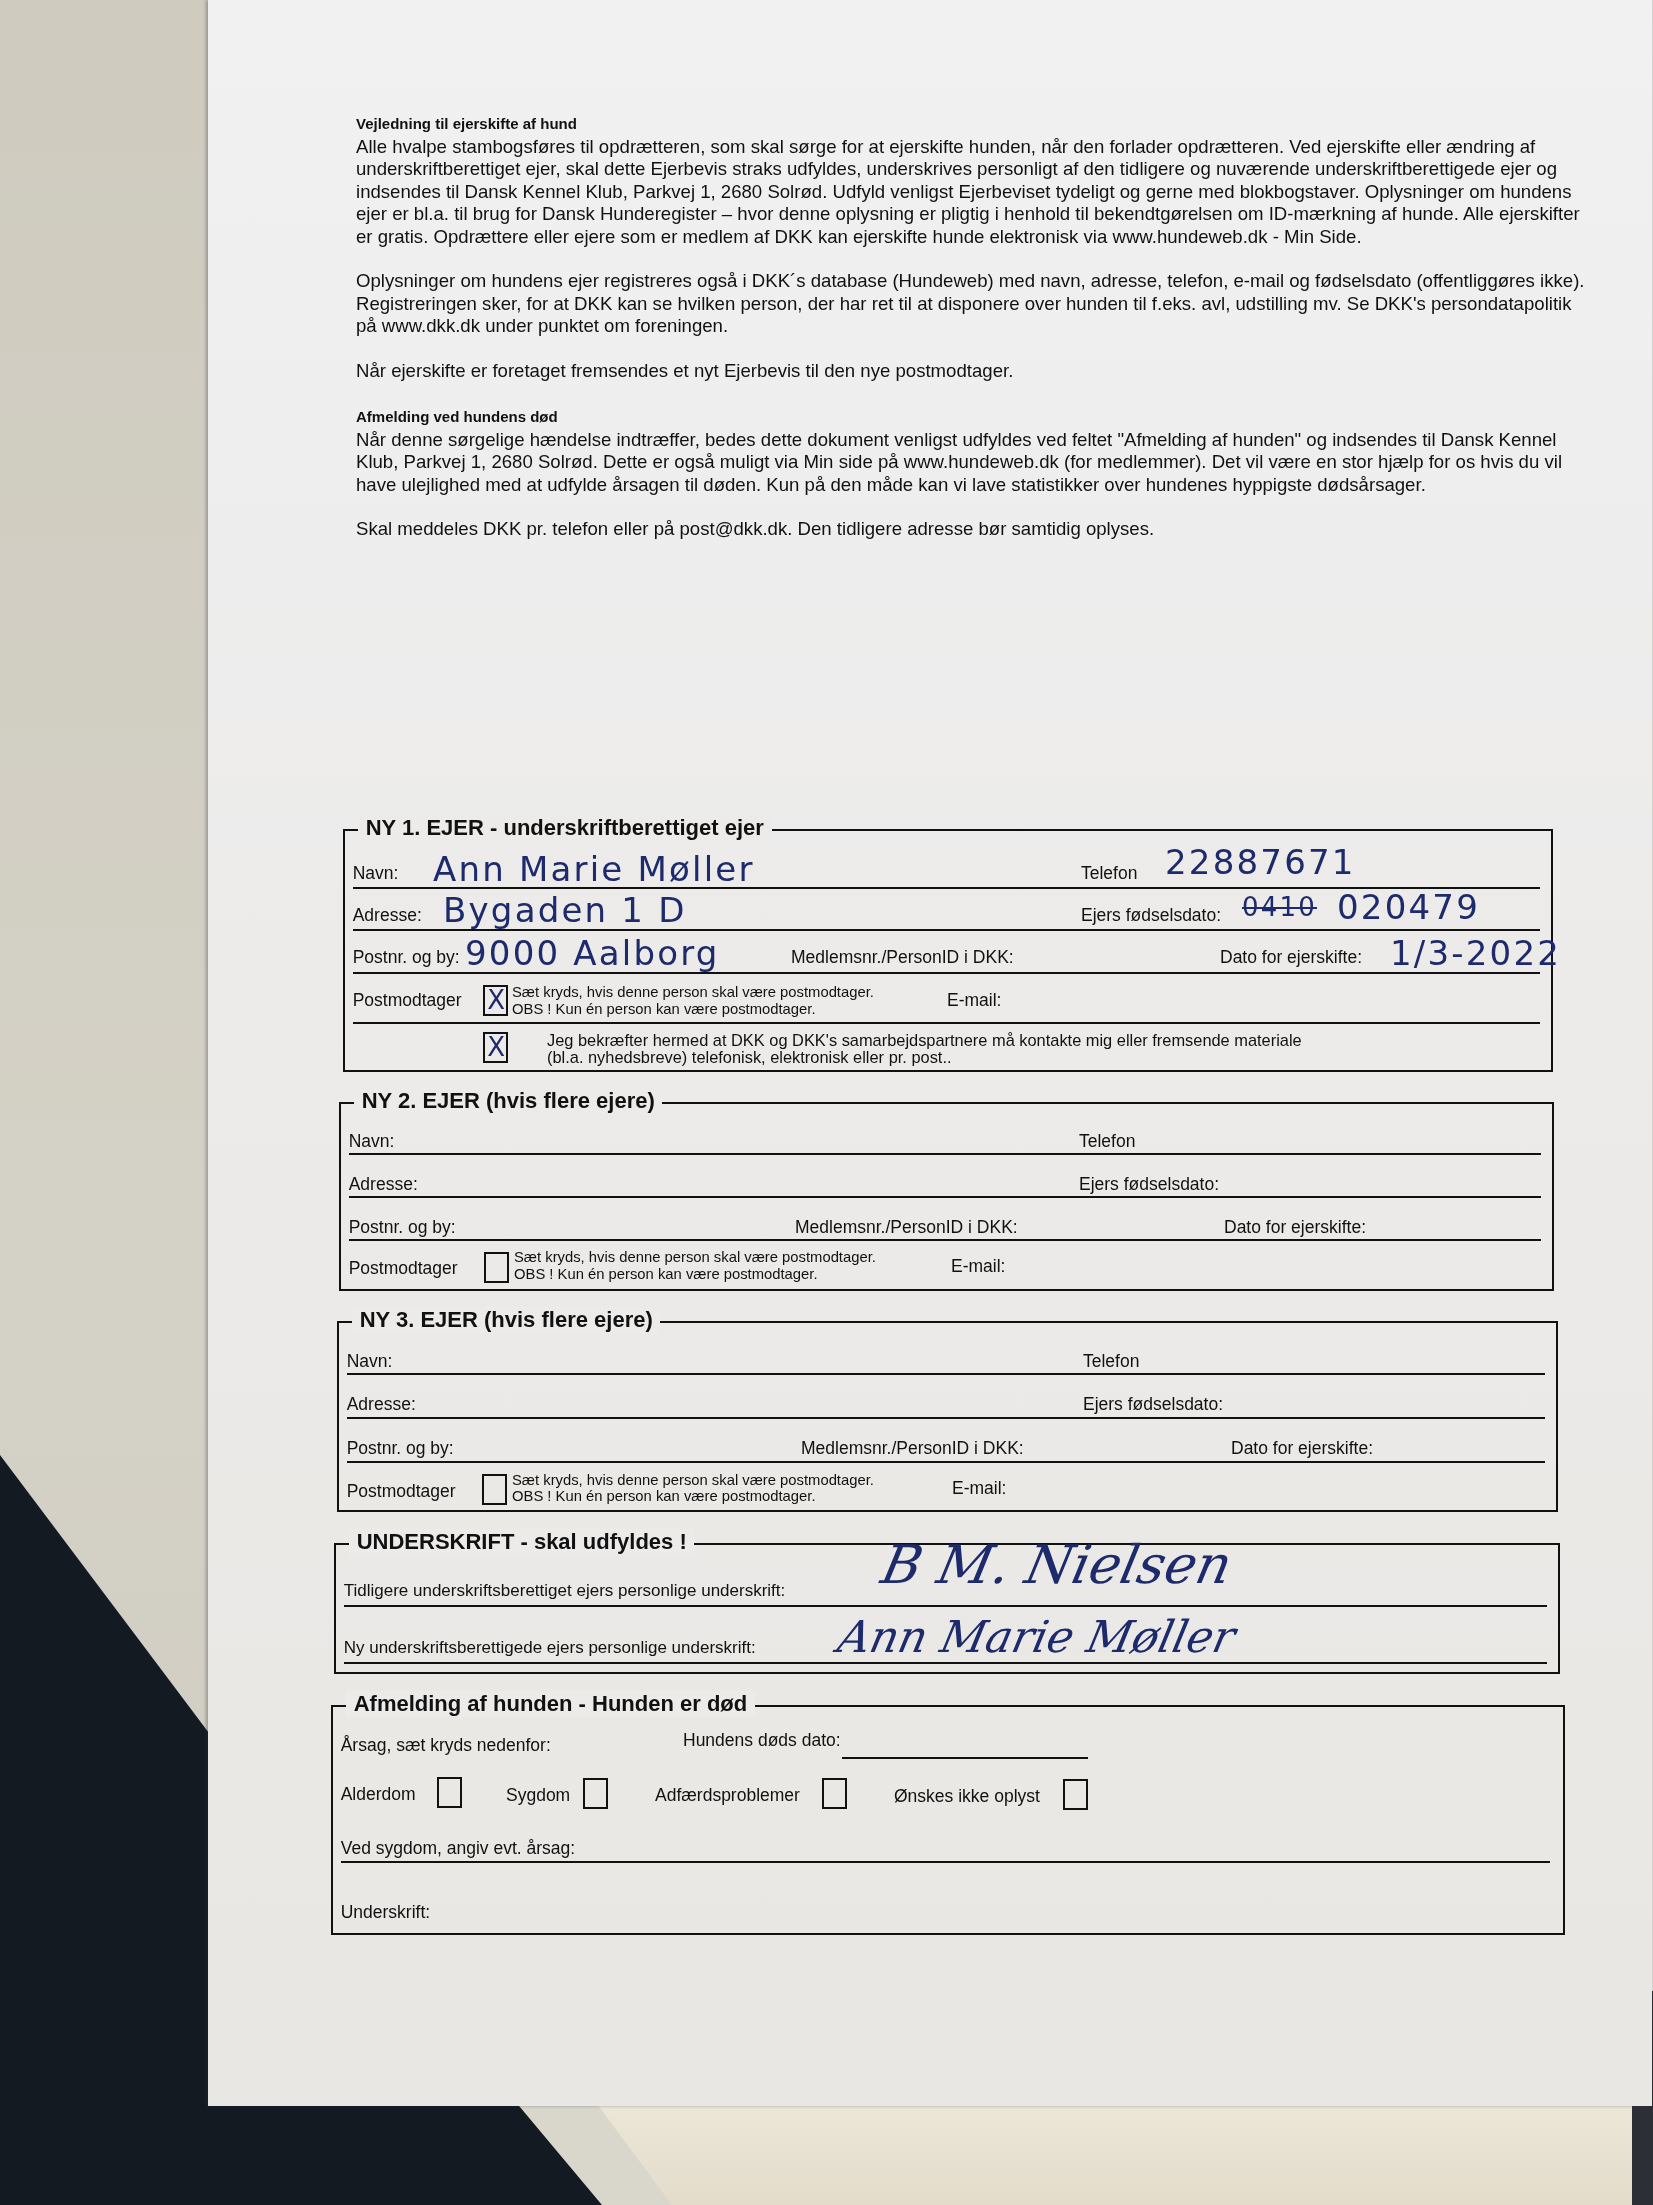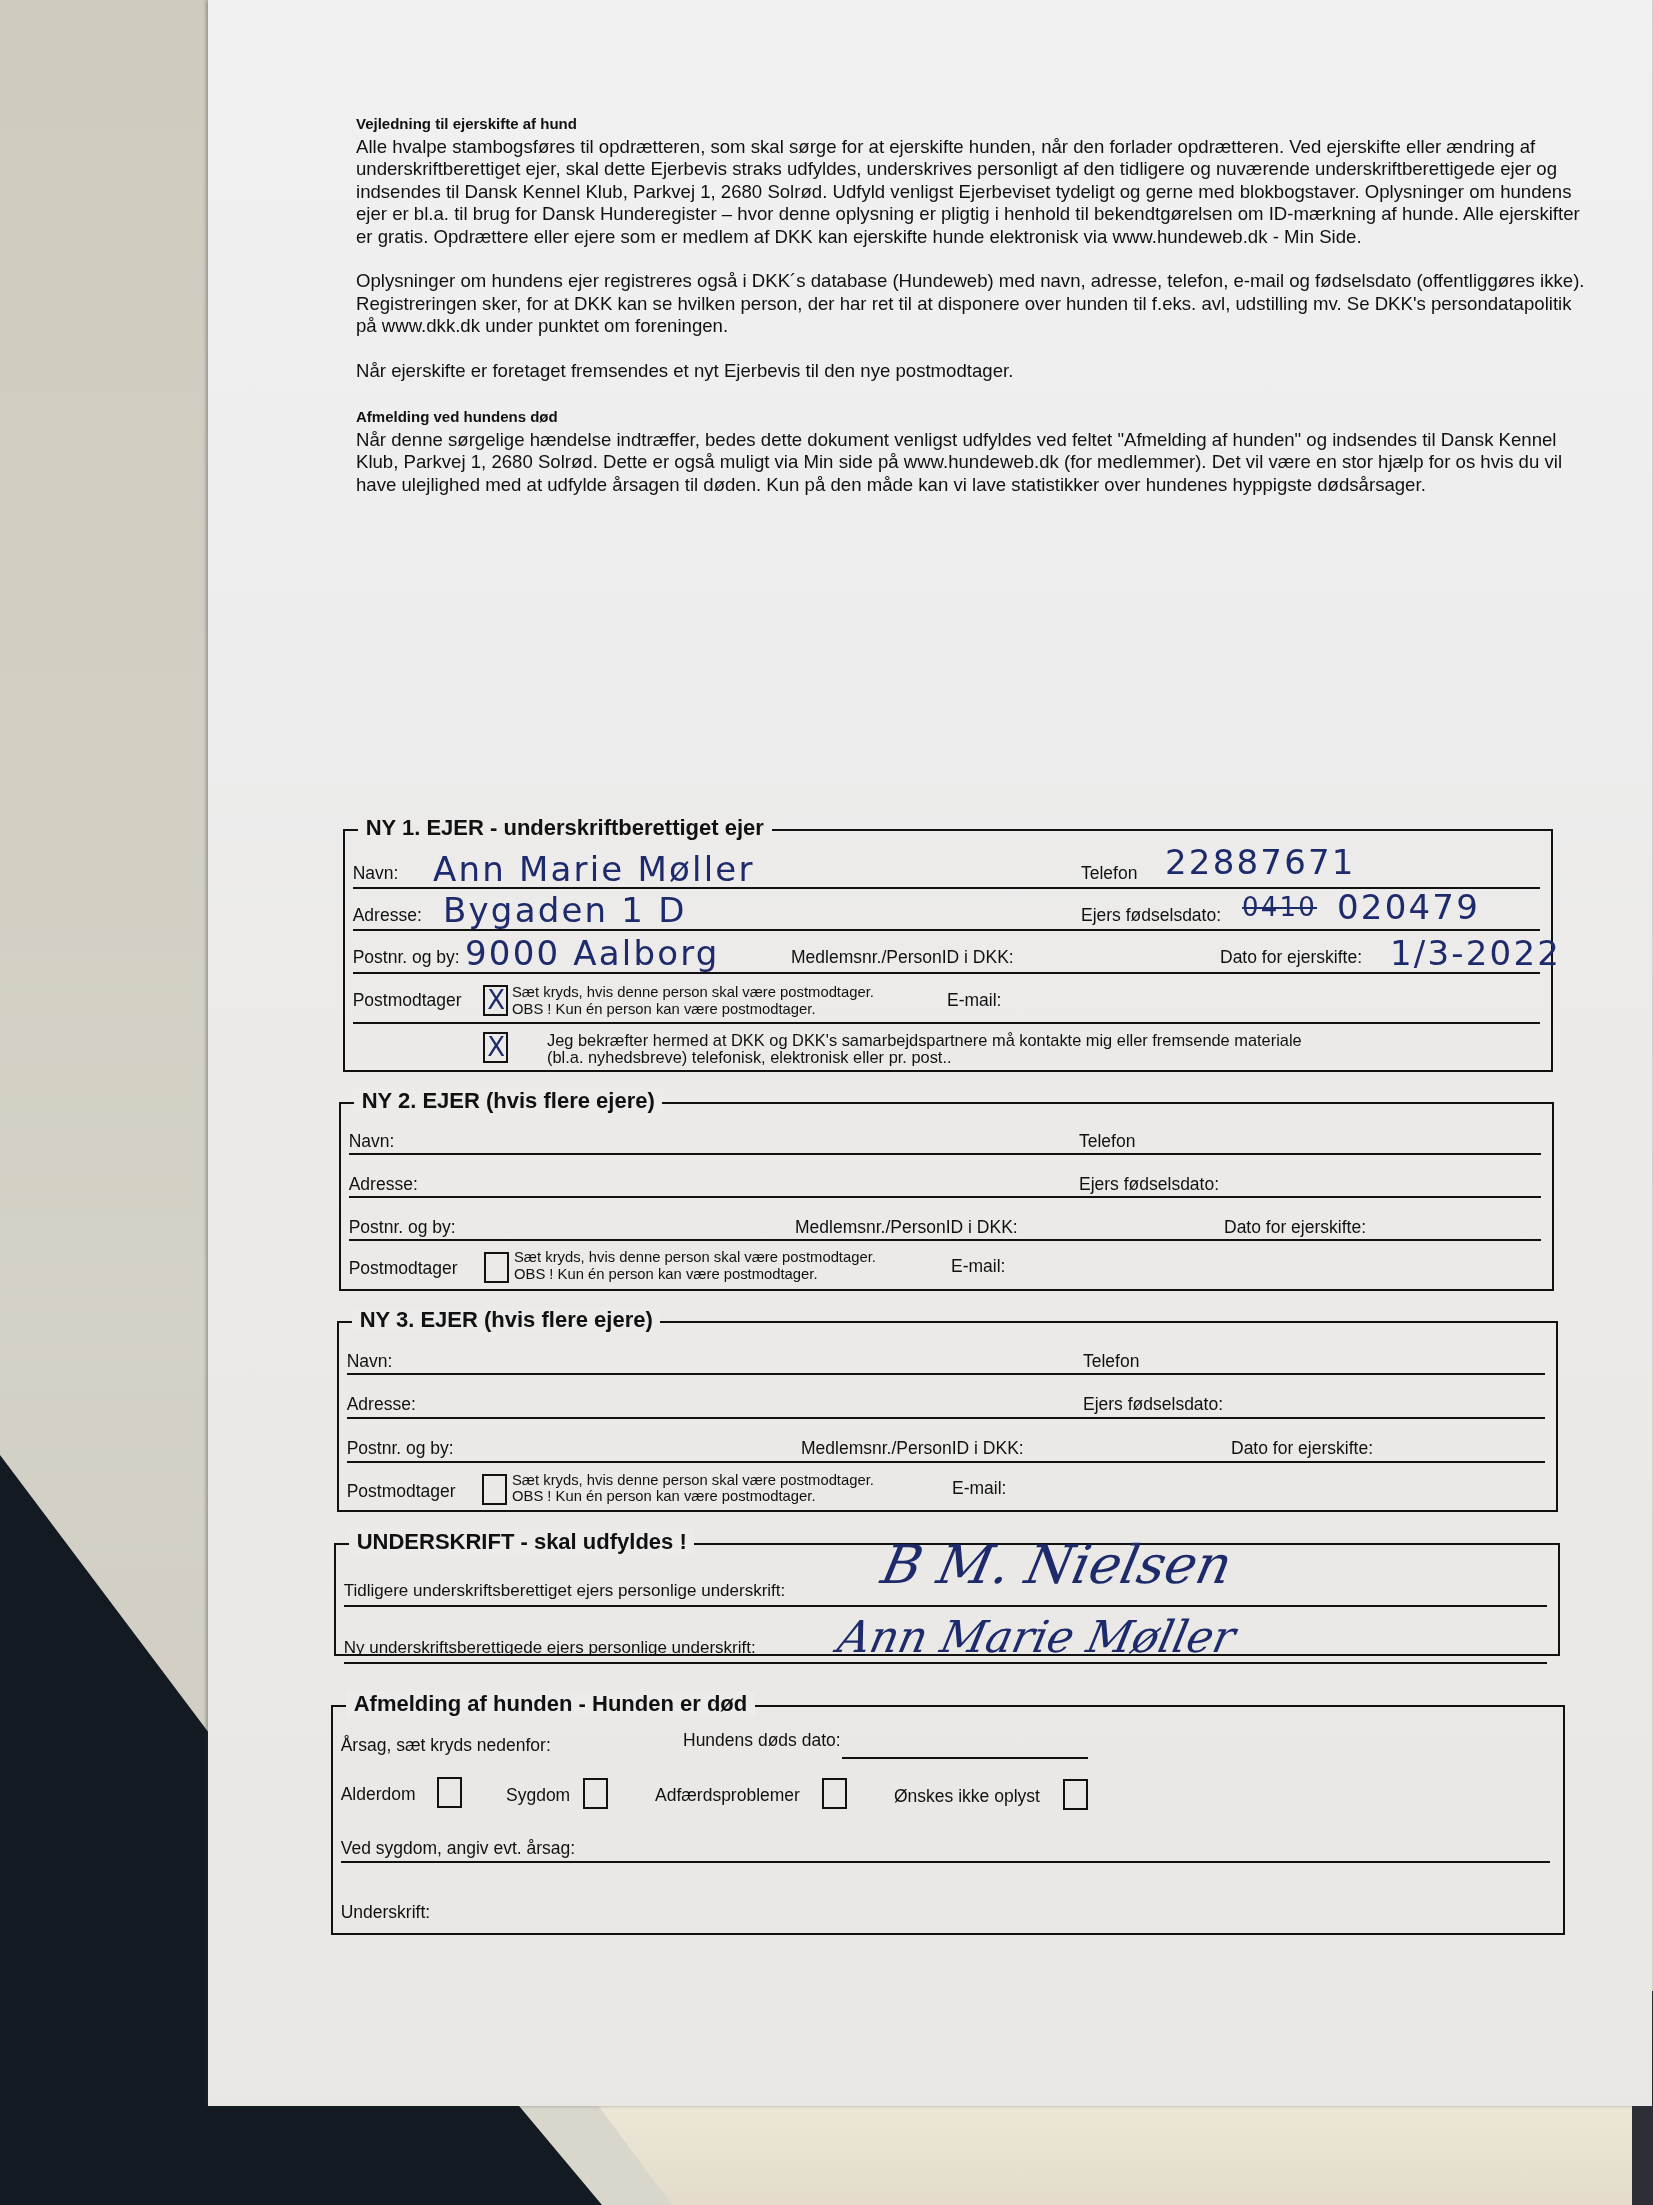--- a/index.html
+++ b/index.html
@@ -56,20 +56,21 @@
 
 <div class="paper">
 
   <div class="intro">
     <h3>Vejledning til ejerskifte af hund</h3>
     <p>Alle hvalpe stambogsføres til opdrætteren, som skal sørge for at ejerskifte hunden, når den forlader opdrætteren. Ved ejerskifte eller ændring af underskriftberettiget ejer, skal dette Ejerbevis straks udfyldes, underskrives personligt af den tidligere og nuværende underskriftberettigede ejer og indsendes til Dansk Kennel Klub, Parkvej 1, 2680 Solrød. Udfyld venligst Ejerbeviset tydeligt og gerne med blokbogstaver. Oplysninger om hundens ejer er bl.a. til brug for Dansk Hunderegister – hvor denne oplysning er pligtig i henhold til bekendtgørelsen om ID-mærkning af hunde. Alle ejerskifter er gratis. Opdrættere eller ejere som er medlem af DKK kan ejerskifte hunde elektronisk via www.hundeweb.dk - Min Side.</p>
     <p>Oplysninger om hundens ejer registreres også i DKK´s database (Hundeweb) med navn, adresse, telefon, e-mail og fødselsdato (offentliggøres ikke). Registreringen sker, for at DKK kan se hvilken person, der har ret til at disponere over hunden til f.eks. avl, udstilling mv. Se DKK's persondatapolitik på www.dkk.dk under punktet om foreningen.</p>
     <p>Når ejerskifte er foretaget fremsendes et nyt Ejerbevis til den nye postmodtager.</p>
     <h3>Afmelding ved hundens død</h3>
     <p>Når denne sørgelige hændelse indtræffer, bedes dette dokument venligst udfyldes ved feltet "Afmelding af hunden" og indsendes til Dansk Kennel Klub, Parkvej 1, 2680 Solrød. Dette er også muligt via Min side på www.hundeweb.dk (for medlemmer). Det vil være en stor hjælp for os hvis du vil have ulejlighed med at udfylde årsagen til døden. Kun på den måde kan vi lave statistikker over hundenes hyppigste dødsårsager.</p>
+    <p>Skal meddeles DKK pr. telefon eller på post@dkk.dk. Den tidligere adresse bør samtidig oplyses.</p>
   </div>
 
 
   <div class="box" style="left:135px; top:829px; width:1210px; height:243px;">
     <div class="legend">NY 1. EJER - underskriftberettiget ejer</div>
     <div class="lbl" style="left:7.7px; top:32px;">Navn:</div>
     <div class="hw" style="left:88px; top:17.5px;">Ann Marie Møller</div>
     <div class="lbl" style="left:736px; top:32px;">Telefon</div>
     <div class="hw" style="left:820px; top:11px;">22887671</div>
     <div class="rule" style="left:7.7px; top:56px; width:1187px;"></div>
@@ -135,21 +136,21 @@
     <div class="lbl" style="left:462px; top:115px;">Medlemsnr./PersonID i DKK:</div>
     <div class="lbl" style="left:892px; top:115px;">Dato for ejerskifte:</div>
     <div class="rule" style="left:7.7px; top:138px; width:1198px;"></div>
     <div class="lbl" style="left:7.7px; top:158px;">Postmodtager</div>
     <div class="cb" style="left:143px; top:151px;"></div>
     <div class="small2" style="left:173px; top:149px;">Sæt kryds, hvis denne person skal være postmodtager.</div>
     <div class="small2" style="left:173px; top:165px;">OBS ! Kun én person kan være postmodtager.</div>
     <div class="lbl" style="left:613px; top:155px;">E-mail:</div>
   </div>
 
-  <div class="box" style="left:126px; top:1543px; width:1226px; height:113px;">
+  <div class="box" style="left:126px; top:1543px; width:1226px; height:131px;">
     <div class="legend">UNDERSKRIFT - skal udfyldes !</div>
     <div class="lbl" style="left:7.7px; top:36px; font-size:17px;">Tidligere underskriftsberettiget ejers personlige underskrift:</div>
     <div class="sig" style="left:547px; top:-11px; font-size:53px;">B M. Nielsen</div>
     <div class="rule" style="left:7.7px; top:60px; width:1203px;"></div>
     <div class="lbl" style="left:7.7px; top:93px; font-size:17px;">Ny underskriftsberettigede ejers personlige underskrift:</div>
     <div class="sig" style="left:503px; top:66px; font-size:44px;">Ann Marie Møller</div>
     <div class="rule" style="left:7.7px; top:117px; width:1203px;"></div>
   </div>
 
   <div class="box" style="left:123px; top:1705px; width:1234px; height:230px;">

